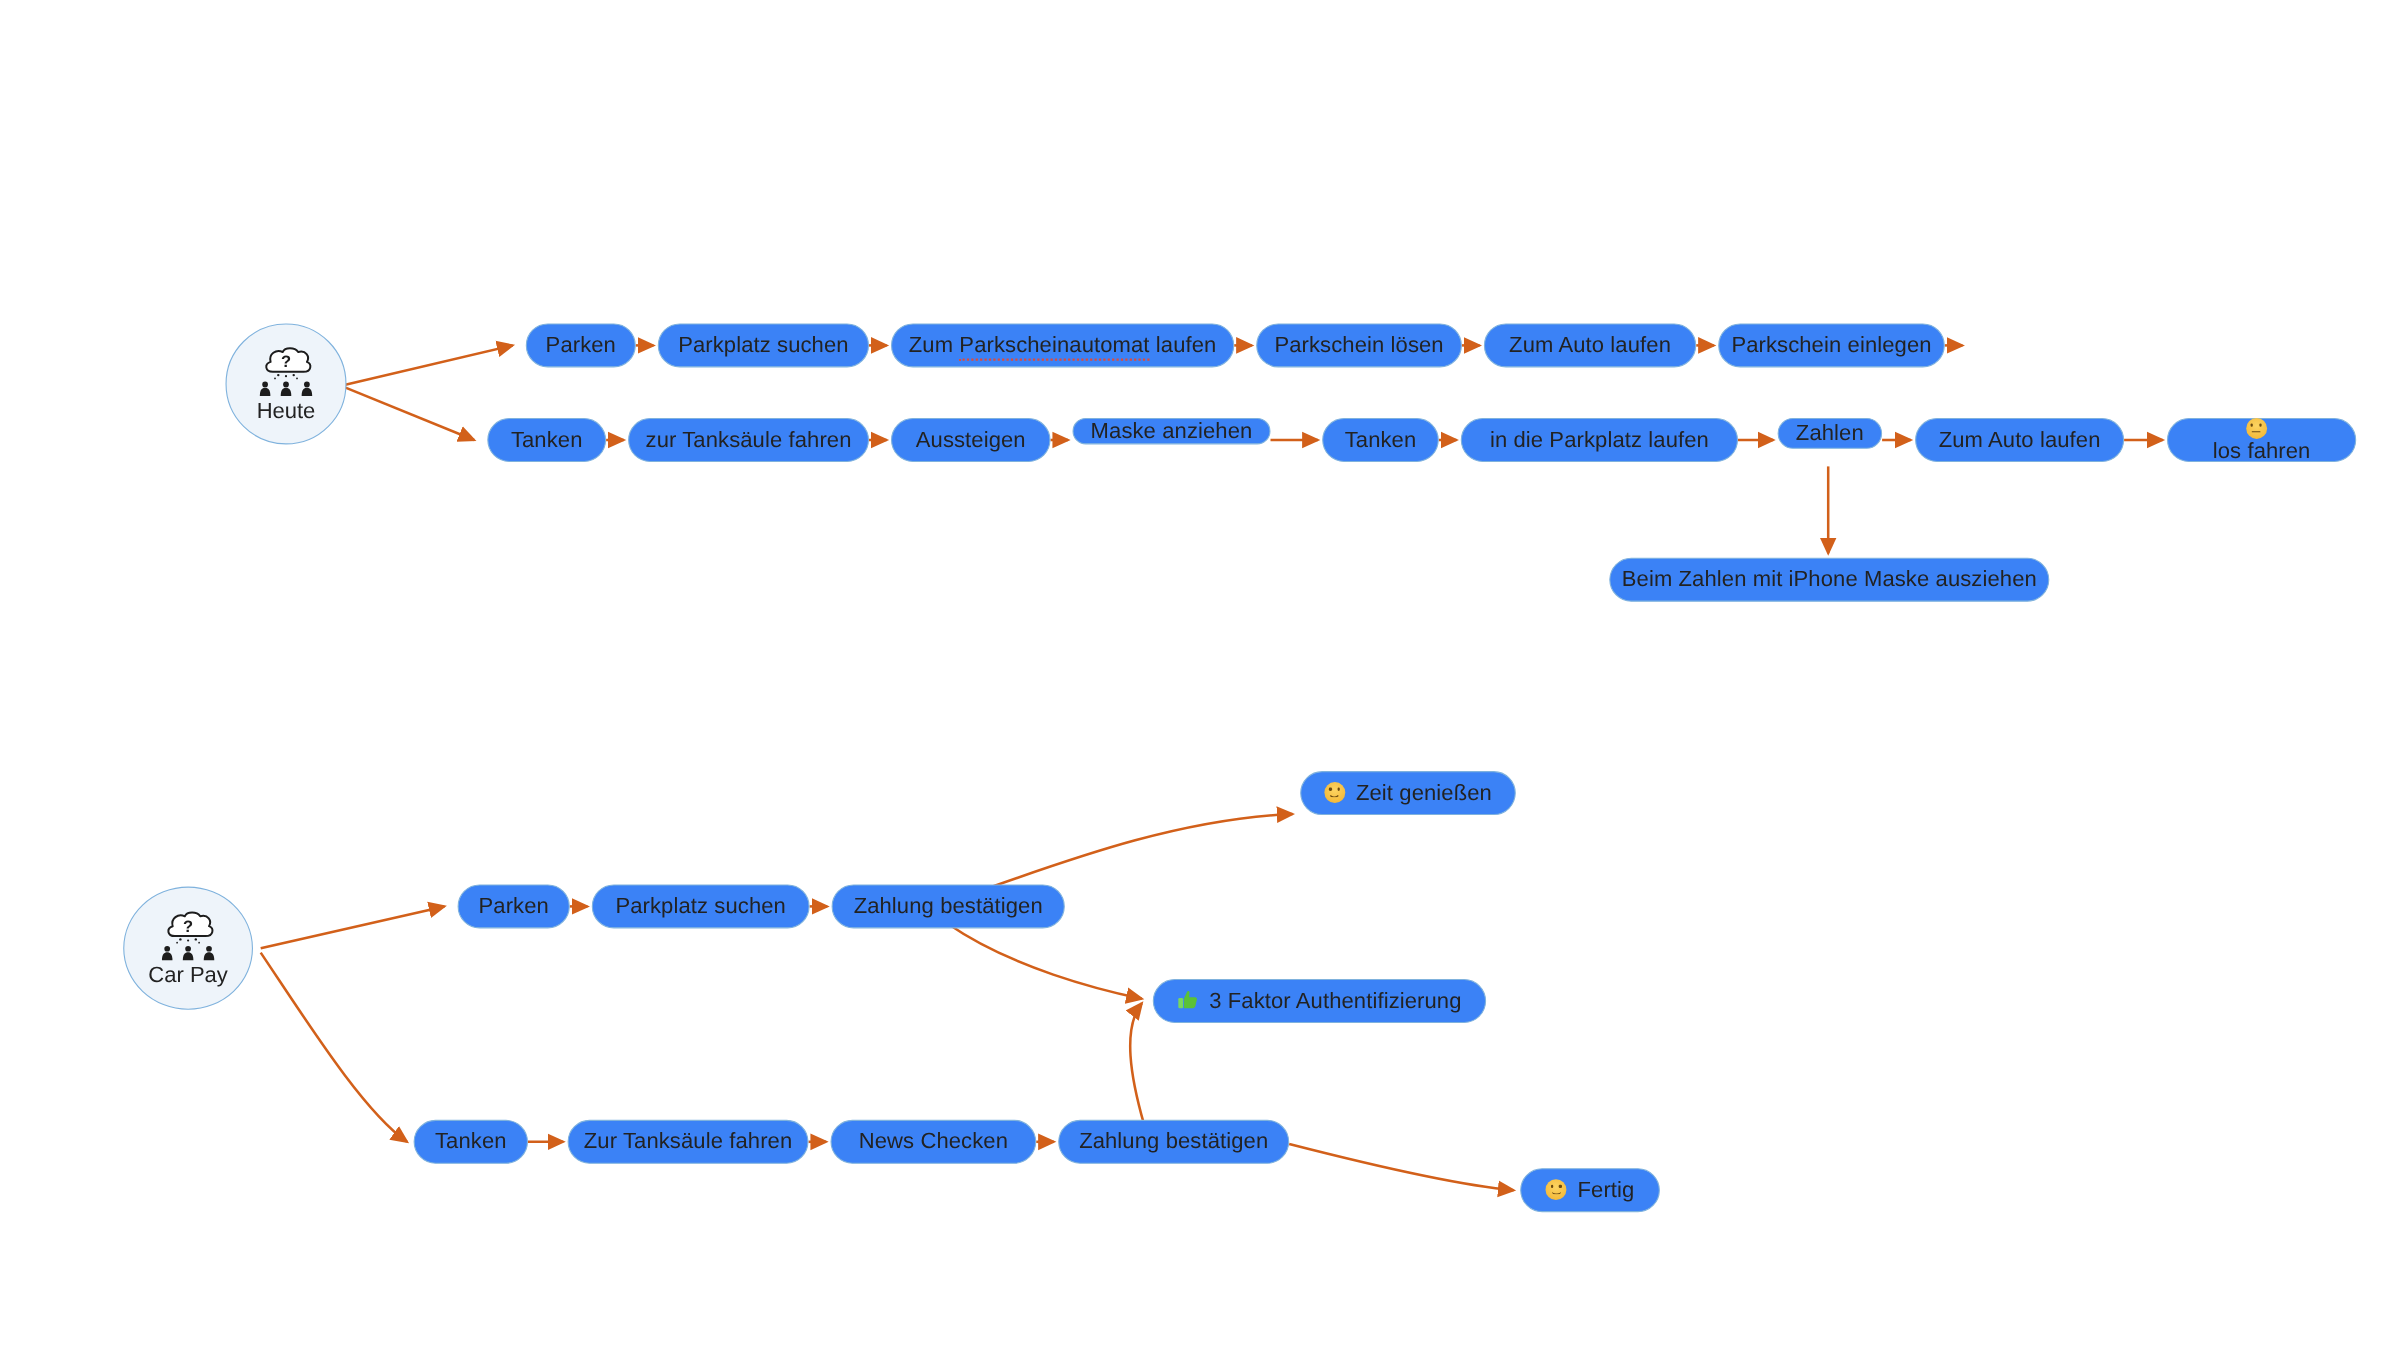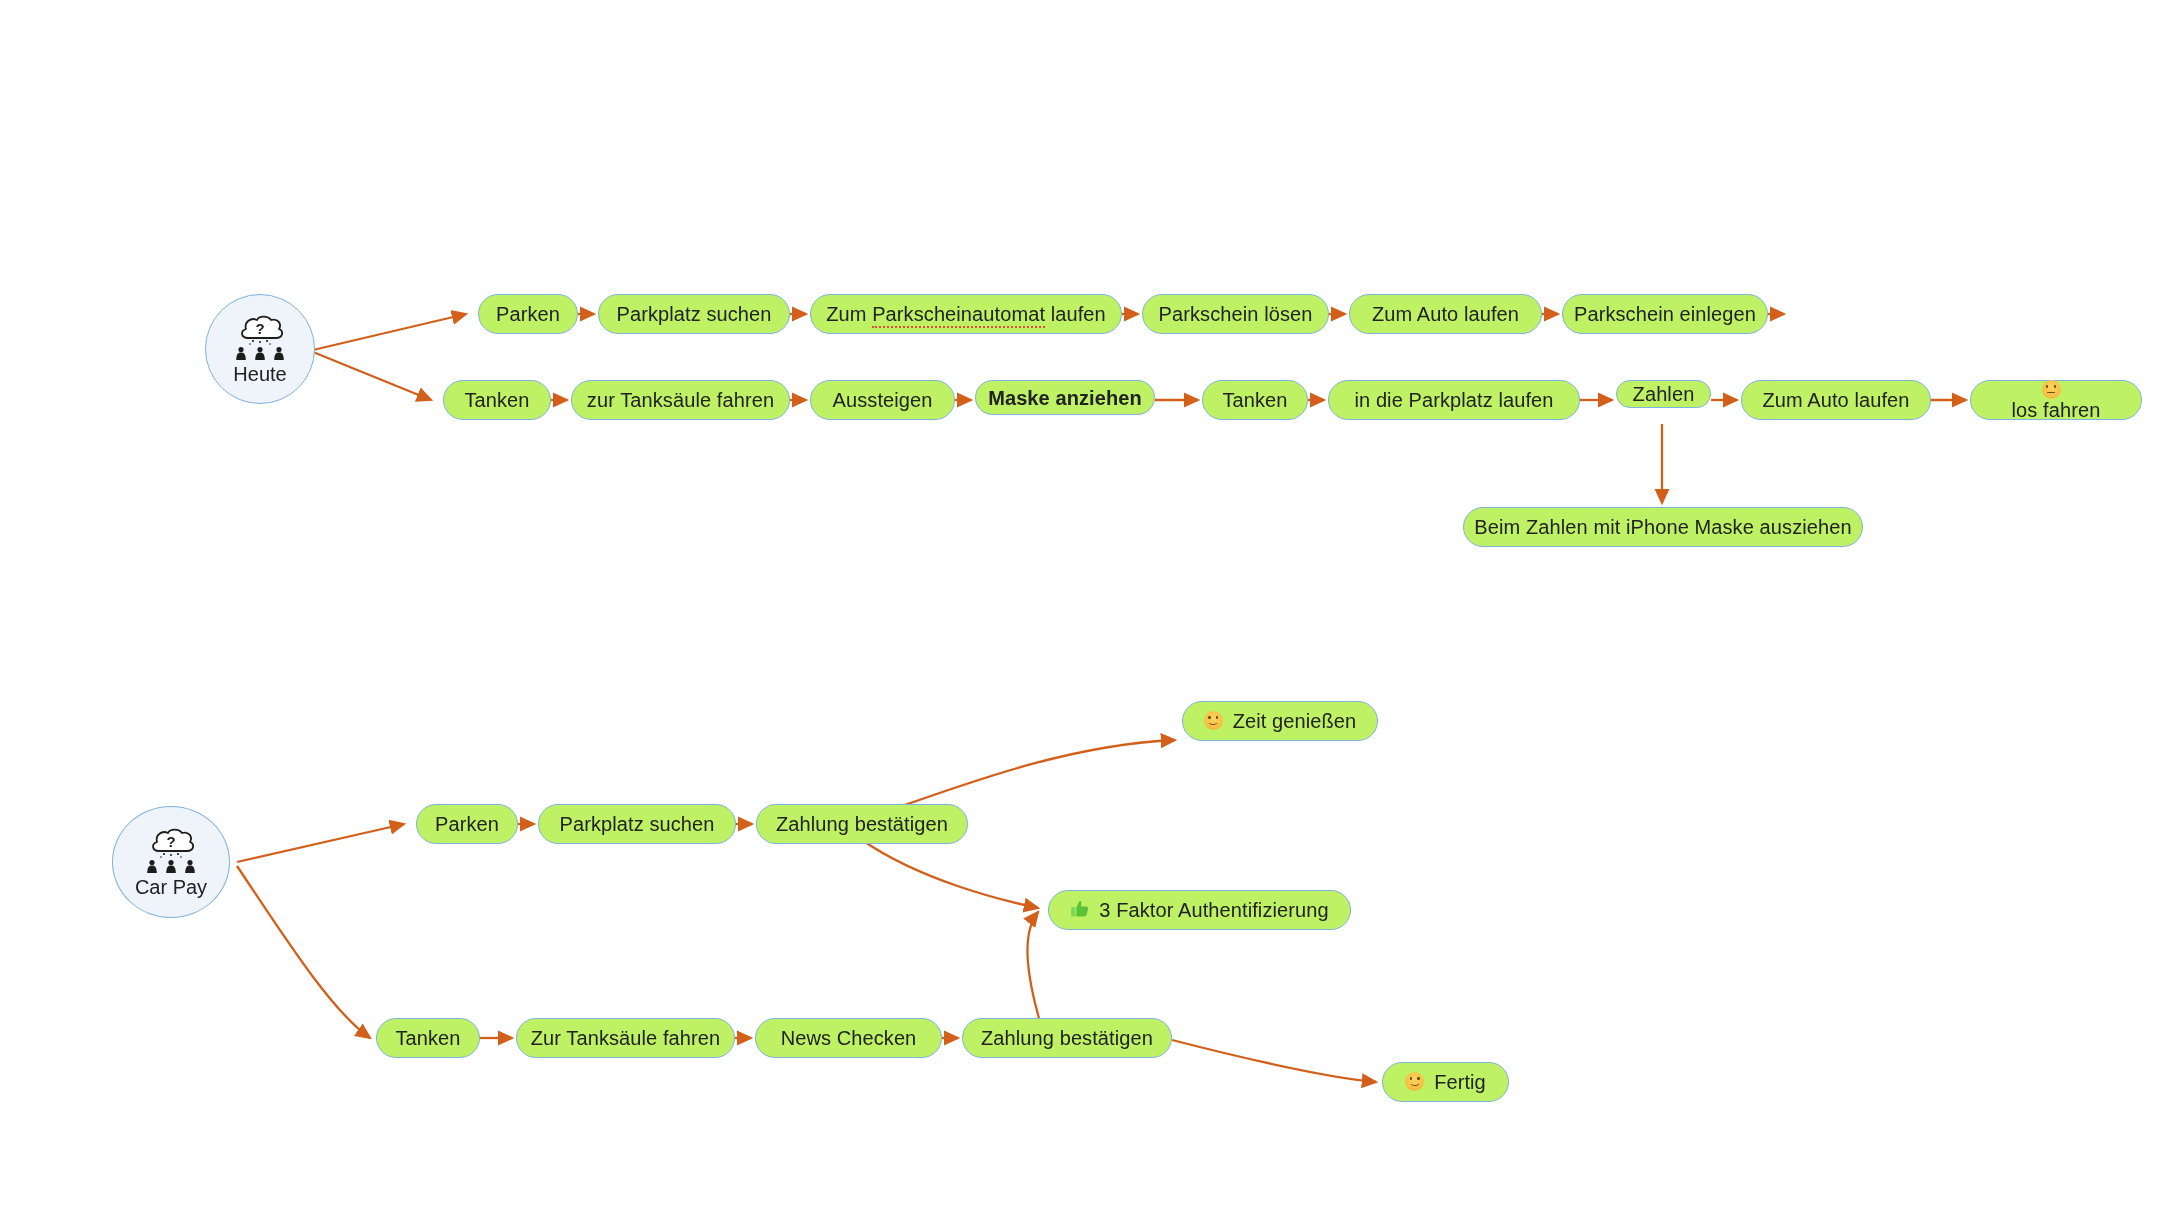--- a/index.html
+++ b/index.html
@@ -28,21 +28,21 @@
     left: 0; top: 0;
     width: 2168px;
     height: 1224px;
     pointer-events: none;
   }
 
   
   .node {
     position: absolute;
     box-sizing: border-box;
-    background: #bef264;
+    background: #3b82f6;
     border: 1.6px solid #7fb2dd;
     border-radius: 999px;
     color: #222222;
     font-size: 20px;
     line-height: 1;
     display: flex;
     align-items: center;
     justify-content: center;
     white-space: nowrap;
     padding: 0 14px;
@@ -239,21 +239,21 @@
 
   <div class="node" style="left:443px; top:380px; width:108px; height:40px;">
     <span class="label">Tanken</span>
   </div>
   <div class="node" style="left:571px; top:380px; width:219px; height:40px;">
     <span class="label">zur Tanksäule fahren</span>
   </div>
   <div class="node" style="left:810px; top:380px; width:145px; height:40px;">
     <span class="label">Aussteigen</span>
   </div>
-  <div class="node" style="left:975px; top:380px; width:180px; height:35px;font-weight:bold;">
+  <div class="node" style="left:975px; top:380px; width:180px; height:24px;">
     <span class="label">Maske anziehen</span>
   </div>
   <div class="node" style="left:1202px; top:380px; width:106px; height:40px;">
     <span class="label">Tanken</span>
   </div>
   <div class="node" style="left:1328px; top:380px; width:252px; height:40px;">
     <span class="label">in die Parkplatz laufen</span>
   </div>
   <div class="node" style="left:1616px; top:380px; width:95px; height:28px;">
     <span class="label">Zahlen</span>

